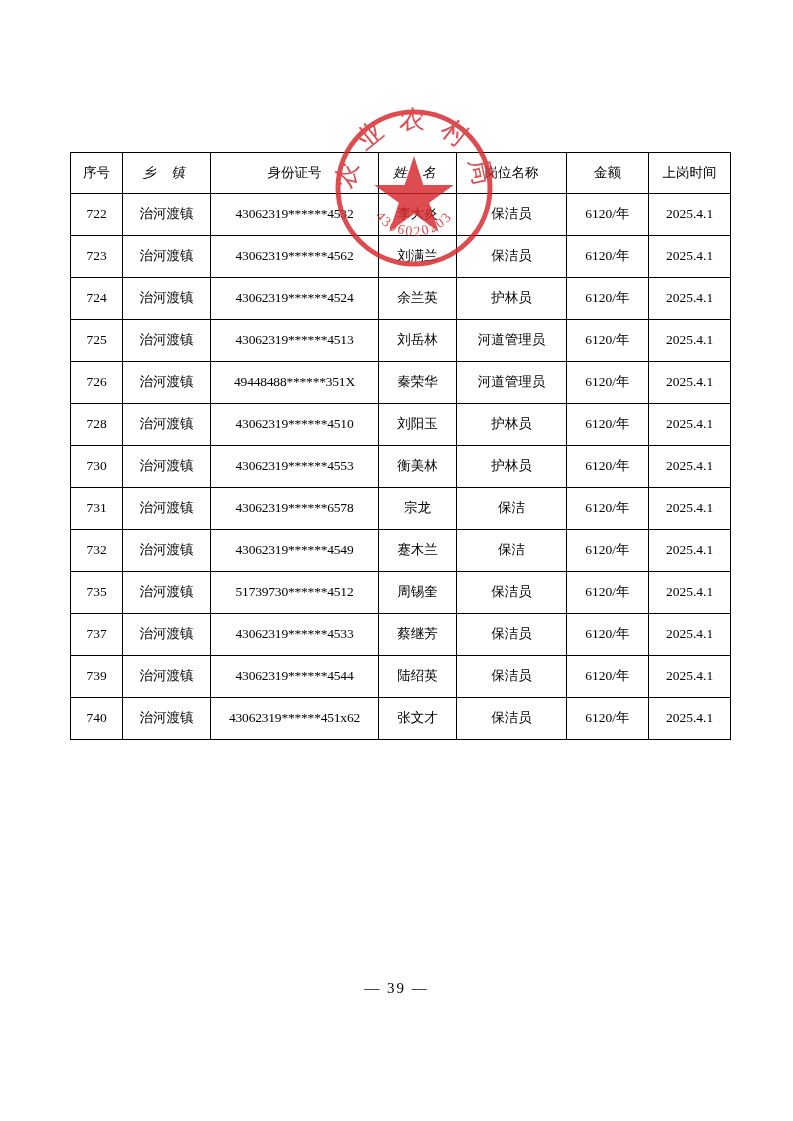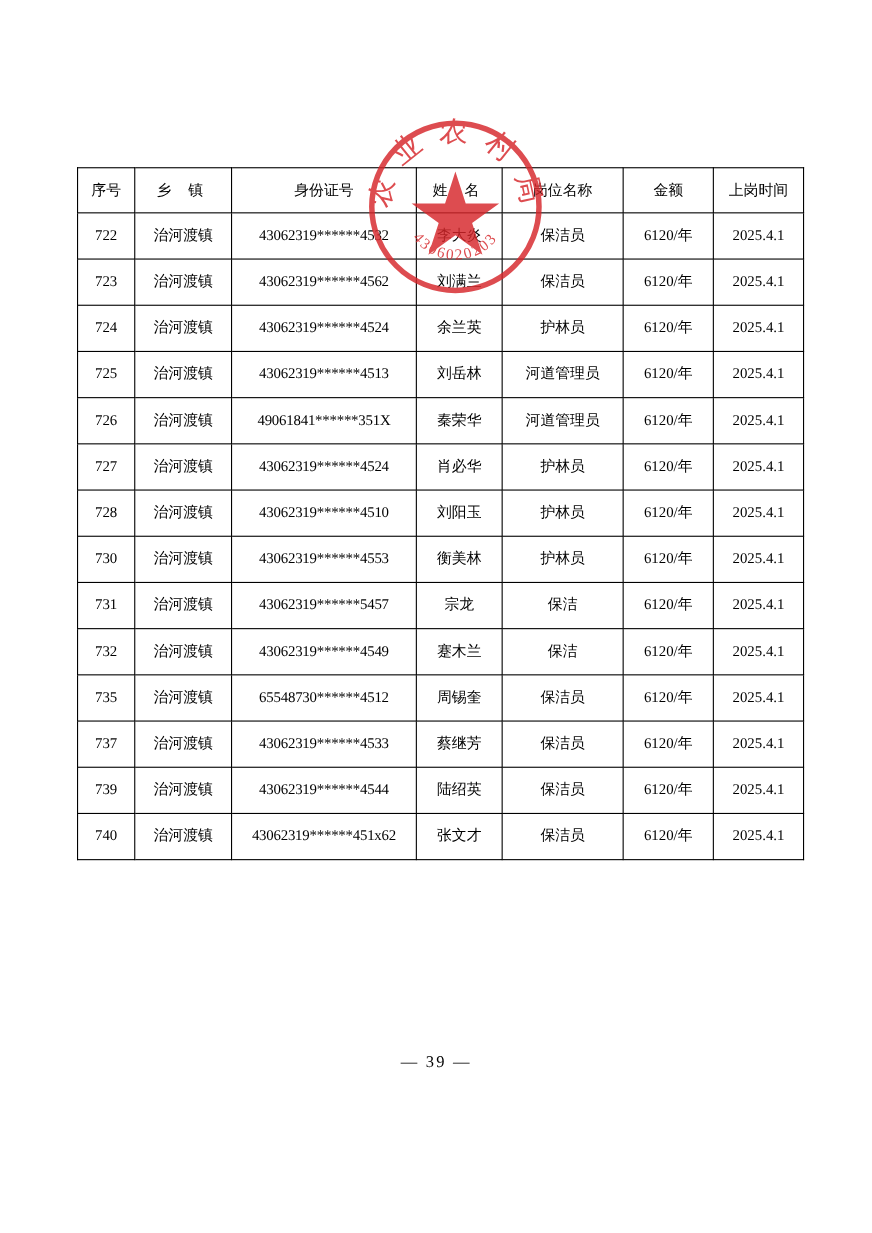--- a/index.html
+++ b/index.html
@@ -52,20 +52,21 @@
   col.c1 { width: 88px; }
   col.c2 { width: 168px; }
   col.c3 { width: 78px; }
   col.c4 { width: 110px; }
   col.c5 { width: 82px; }
   col.c6 { width: 82px; }
 
   .hdr-spaced {
     letter-spacing: 6px;
     padding-left: 6px;
+    font-style: italic;
   }
   .id-cell {
     font-size: 13px;
     letter-spacing: -0.2px;
     margin-left: 20px;
   }
   .amount-cell, .date-cell {
     font-size: 13px;
   }
 
@@ -77,21 +78,21 @@
     width: 168px;
     height: 168px;
     pointer-events: none;
     opacity: 0.82;
   }
   .seal svg { display: block; }
 
   .page-number {
     position: absolute;
     left: 0;
-    top: 958px;
+    top: 980px;
     width: 793px;
     text-align: center;
     font-size: 15px;
     font-family: "Liberation Serif", "DejaVu Serif", serif;
     letter-spacing: 2px;
   }
 </style>
 </head>
 <body>
 
@@ -152,32 +153,23 @@
           <td>治河渡镇</td>
           <td class="id-cell">43062319******4513</td>
           <td>刘岳林</td>
           <td>河道管理员</td>
           <td class="amount-cell">6120/年</td>
           <td class="date-cell">2025.4.1</td>
         </tr>
         <tr>
           <td>726</td>
           <td>治河渡镇</td>
-          <td class="id-cell">49061841******351X</td>
+          <td class="id-cell">49448488******351X</td>
           <td>秦荣华</td>
           <td>河道管理员</td>
-          <td class="amount-cell">6120/年</td>
-          <td class="date-cell">2025.4.1</td>
-        </tr>
-        <tr>
-          <td>727</td>
-          <td>治河渡镇</td>
-          <td class="id-cell">43062319******4524</td>
-          <td>肖必华</td>
-          <td>护林员</td>
           <td class="amount-cell">6120/年</td>
           <td class="date-cell">2025.4.1</td>
         </tr>
         <tr>
           <td>728</td>
           <td>治河渡镇</td>
           <td class="id-cell">43062319******4510</td>
           <td>刘阳玉</td>
           <td>护林员</td>
           <td class="amount-cell">6120/年</td>
@@ -188,39 +180,39 @@
           <td>治河渡镇</td>
           <td class="id-cell">43062319******4553</td>
           <td>衡美林</td>
           <td>护林员</td>
           <td class="amount-cell">6120/年</td>
           <td class="date-cell">2025.4.1</td>
         </tr>
         <tr>
           <td>731</td>
           <td>治河渡镇</td>
-          <td class="id-cell">43062319******5457</td>
+          <td class="id-cell">43062319******6578</td>
           <td>宗龙</td>
           <td>保洁</td>
           <td class="amount-cell">6120/年</td>
           <td class="date-cell">2025.4.1</td>
         </tr>
         <tr>
           <td>732</td>
           <td>治河渡镇</td>
           <td class="id-cell">43062319******4549</td>
           <td>蹇木兰</td>
           <td>保洁</td>
           <td class="amount-cell">6120/年</td>
           <td class="date-cell">2025.4.1</td>
         </tr>
         <tr>
           <td>735</td>
           <td>治河渡镇</td>
-          <td class="id-cell">65548730******4512</td>
+          <td class="id-cell">51739730******4512</td>
           <td>周锡奎</td>
           <td>保洁员</td>
           <td class="amount-cell">6120/年</td>
           <td class="date-cell">2025.4.1</td>
         </tr>
         <tr>
           <td>737</td>
           <td>治河渡镇</td>
           <td class="id-cell">43062319******4533</td>
           <td>蔡继芳</td>

